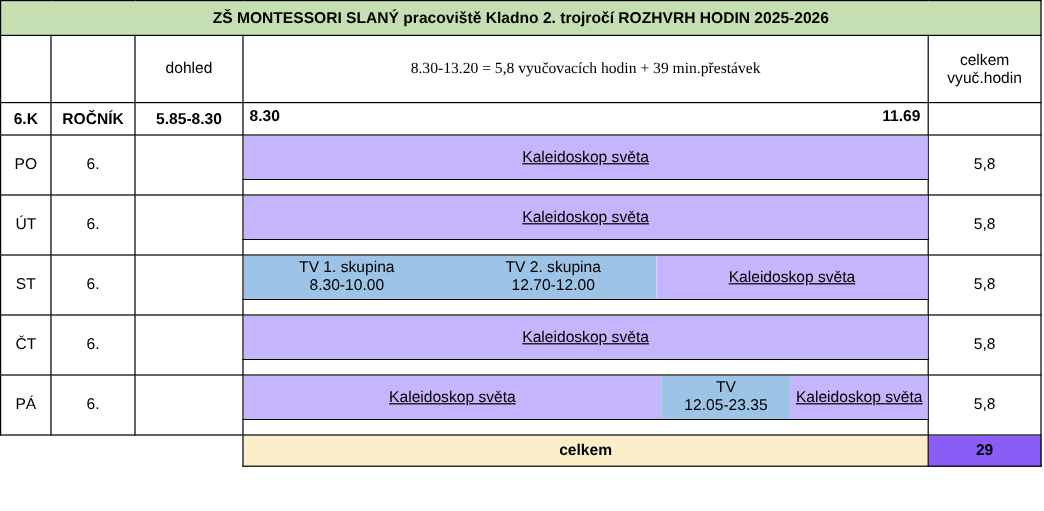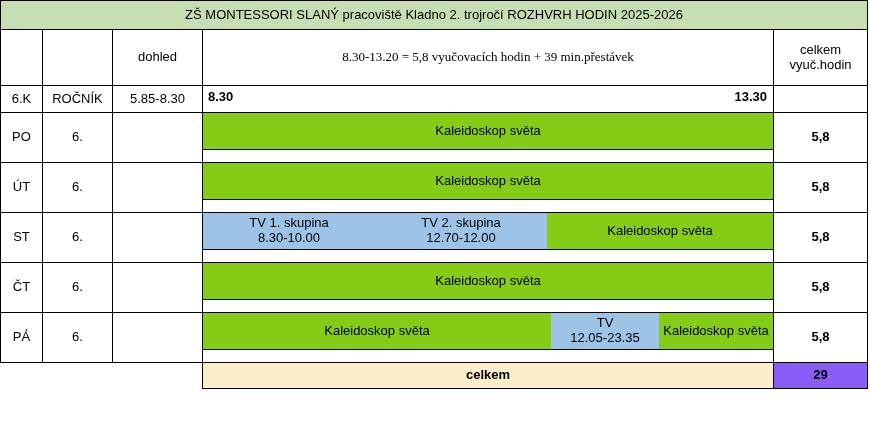--- a/index.html
+++ b/index.html
@@ -29,21 +29,21 @@
     border: 1px solid #000000;
     padding: 0;
     vertical-align: middle;
     text-align: center;
     font-size: 13px;
     line-height: 1.15;
   }
   
   .title-cell {
     background: #c5dfb3;
-    font-weight: normal;
+    font-weight: bold;
     font-size: 13.5px;
     height: 28px;
   }
   
   .hdr-blank { background: #ffffff; }
   .hdr-dohled {
     font-size: 13.5px;
     vertical-align: bottom;
     padding-bottom: 3px;
   }
@@ -54,21 +54,21 @@
     vertical-align: top;
     padding-top: 4px;
     font-family: Liberation Serif, serif;
   }
   .hdr-celkem {
     font-size: 13.5px;
     line-height: 1.25;
   }
   
   .lbl {
-    font-weight: normal;
+    font-weight: bold;
     font-size: 13px;
     height: 26px;
   }
   .lbl-left {
     text-align: left;
     padding-left: 5px;
   }
   .time-row {
     position: relative;
     font-weight: bold;
@@ -83,30 +83,31 @@
     right: 6px;
     top: 4px;
   }
   
   .day {
     font-size: 15px;
     text-align: left;
     padding-left: 8px;
   }
   .rocnik { font-size: 14px; }
-  .total-col { font-size: 14px; font-weight: bold; }
+  .total-col { font-size: 14px; }
   .spacer-row td { height: 12px; }
   .blockrow td { height: 36px; }
   
   .blk {
     position: relative;
     height: 100%;
   }
   .purple {
-    background: #84cc16;
+    background: #c4b5fd;
+    text-decoration: underline;
   }
   .blue {
     background: #9dc3e6;
   }
   .blk-two-line {
     line-height: 1.2;
     font-size: 12.5px;
   }
   .blk-one-line {
     font-size: 13px;
@@ -154,21 +155,21 @@
           <div>vyuč.hodin</div>
         </td>
       </tr>
 
       <tr>
         <td class="lbl lbl-left">6.K</td>
         <td class="lbl">ROČNÍK</td>
         <td class="lbl">5.85-8.30</td>
         <td class="lbl time-row">
           <span class="t-left">8.30</span>
-          <span class="t-right">13.30</span>
+          <span class="t-right">11.69</span>
         </td>
         <td class="lbl"></td>
       </tr>
 
       <tr class="blockrow">
         <td class="day" rowspan="2">PO</td>
         <td class="rocnik" rowspan="2">6.</td>
         <td rowspan="2"></td>
         <td style="padding:0">
           <table class="grid" style="width:100%;border-collapse:collapse">

